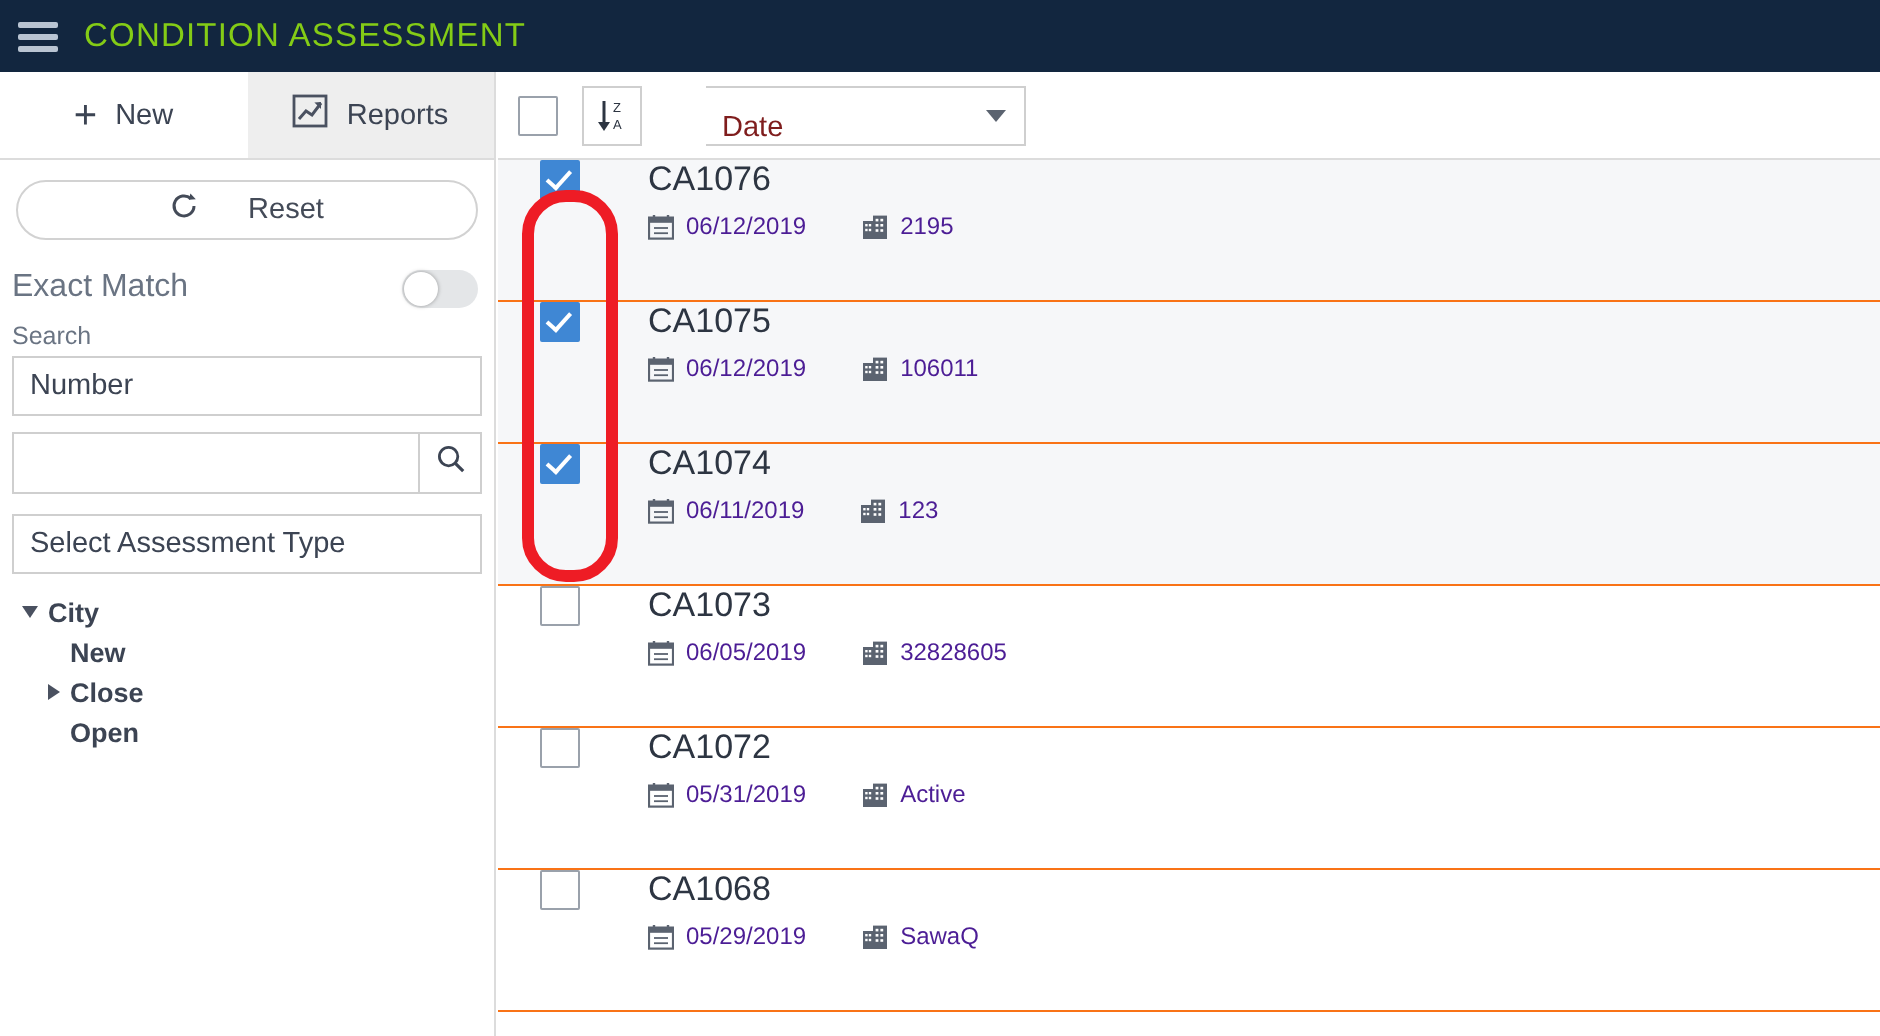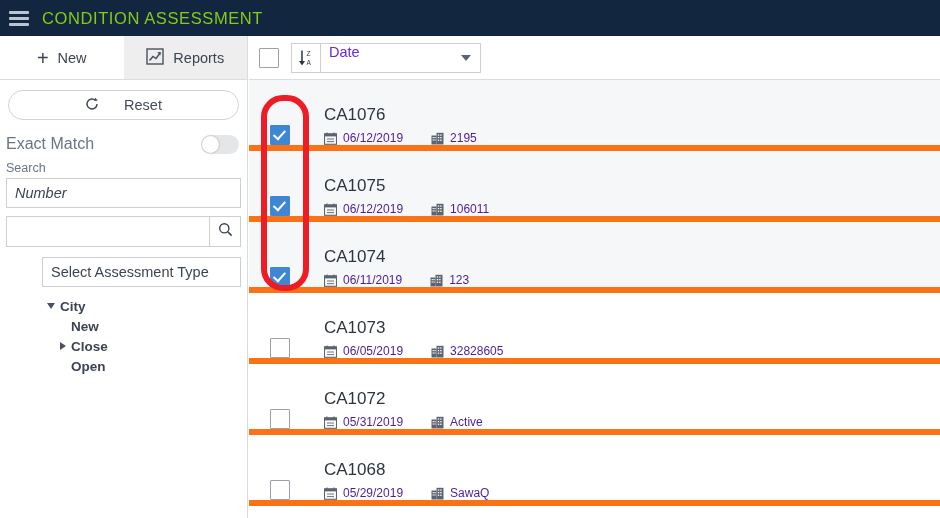--- a/index.html
+++ b/index.html
@@ -58,21 +58,21 @@
     width: 38px; height: 19px; border-radius: 10px; background: #e4e6e8;
     position: relative; cursor: pointer; flex: none;
   }
   .toggle .knob {
     position: absolute; left: 1px; top: 1px; width: 17px; height: 17px;
     border-radius: 50%; background: #fff; box-shadow: 0 0 2px rgba(0,0,0,.35);
   }
 
   .search-label { font-size: 12.5px; color: #6a7483; padding: 3px 0 3px 6px; }
 
-  .sel-wrap { padding: 0 6px; font-style: italic; }
+  .sel-wrap { padding: 0 6px; }
   .select-box {
     height: 30px; border: 1px solid #cfcfcf; background: #fff;
     display: flex; align-items: center; padding: 0 8px;
     font-size: 14.5px; color: #3c4453; cursor: pointer; position: relative;
   }
   .select-box .caret {
     position: absolute; right: 8px; top: 50%; transform: translateY(-50%);
     width: 0; height: 0; border-left: 5.5px solid transparent;
     border-right: 5.5px solid transparent; border-top: 6.5px solid #5b6personal;
     border-top-color: #5b6370;
@@ -92,21 +92,21 @@
   .tree-header {
     margin-top: 13px; height: 34px; background: #b8d8ee;
     display: flex; align-items: center; padding: 0 10px 0 7px; cursor: pointer;
   }
   .tree-header .t-title { font-size: 17px; color: #3c4453; margin-left: 7px; flex: 1; }
   .chev-up {
     width: 11px; height: 11px; border-left: 2px solid #3c4453;
     border-top: 2px solid #3c4453; transform: rotate(45deg); margin-top: 4px;
   }
 
-  .tree-body { padding: 10px 6px 0 6px; margin-left: 36px; }
+  .tree-body { padding: 10px 6px 0 6px; }
   .tree-nodes { padding: 9px 0 0 5px; font-size: 13.5px; color: #3c4453; }
   .node { display: flex; align-items: center; height: 20px; cursor: pointer; font-weight: bold; }
   .node .arrow-down {
     width: 0; height: 0; border-left: 4.5px solid transparent;
     border-right: 4.5px solid transparent; border-top: 6px solid #4a5160;
     margin-right: 5px;
   }
   .node .arrow-right {
     width: 0; height: 0; border-top: 4.5px solid transparent;
     border-bottom: 4.5px solid transparent; border-left: 6px solid #4a5160;
@@ -137,33 +137,33 @@
     content: ""; width: 5px; height: 10px; border: solid #fff;
     border-width: 0 2.3px 2.3px 0; transform: rotate(42deg) translate(-1px,-1px);
   }
   .sortgroup { display: flex; height: 30px; }
   .sort-icon-box {
     width: 30px; border: 1px solid #cfcfcf; background: #fff;
     display: flex; align-items: center; justify-content: center; cursor: pointer;
   }
   .sort-select {
     width: 160px; border: 1px solid #cfcfcf; border-left: none; background: #fff;
-    display: flex; align-items: flex-start; padding: 0 8px; position: relative;
-    font-size: 14.5px; color: #6d28d9; cursor: pointer;
+    display: flex; align-items: flex-end; padding: 0 8px; position: relative;
+    font-size: 14.5px; color: #7f1d1d; cursor: pointer; margin-left: 32px;
   }
   .sort-select .caret {
     position: absolute; right: 9px; top: 50%; transform: translateY(-50%);
     width: 0; height: 0; border-left: 5.5px solid transparent;
     border-right: 5.5px solid transparent; border-top: 6.5px solid #5b6370;
   }
 
   .list { height: 438px; overflow: hidden; }
   .row {
-    height: 71px; display: flex; align-items: flex-end;
-    border-bottom: 6px solid #f97316; background: #ffffff;
+    height: 71px; display: flex; align-items: flex-start;
+    border-bottom: 1px solid #f97316; background: #ffffff;
   }
   .row.selected { background: #f6f7f9; }
   .row-chk-cell {
     width: 61px; display: flex; align-items: center; justify-content: center;
     flex: none;
   }
   .row-main { flex: 1; padding-left: 14px; }
   .row-title { font-size: 17px; color: #2d3542; margin-bottom: 6px; }
   .row-meta { display: flex; align-items: center; gap: 28px; font-size: 12px; color: #4c1d95; }
   .meta-item { display: flex; align-items: center; gap: 6px; }

